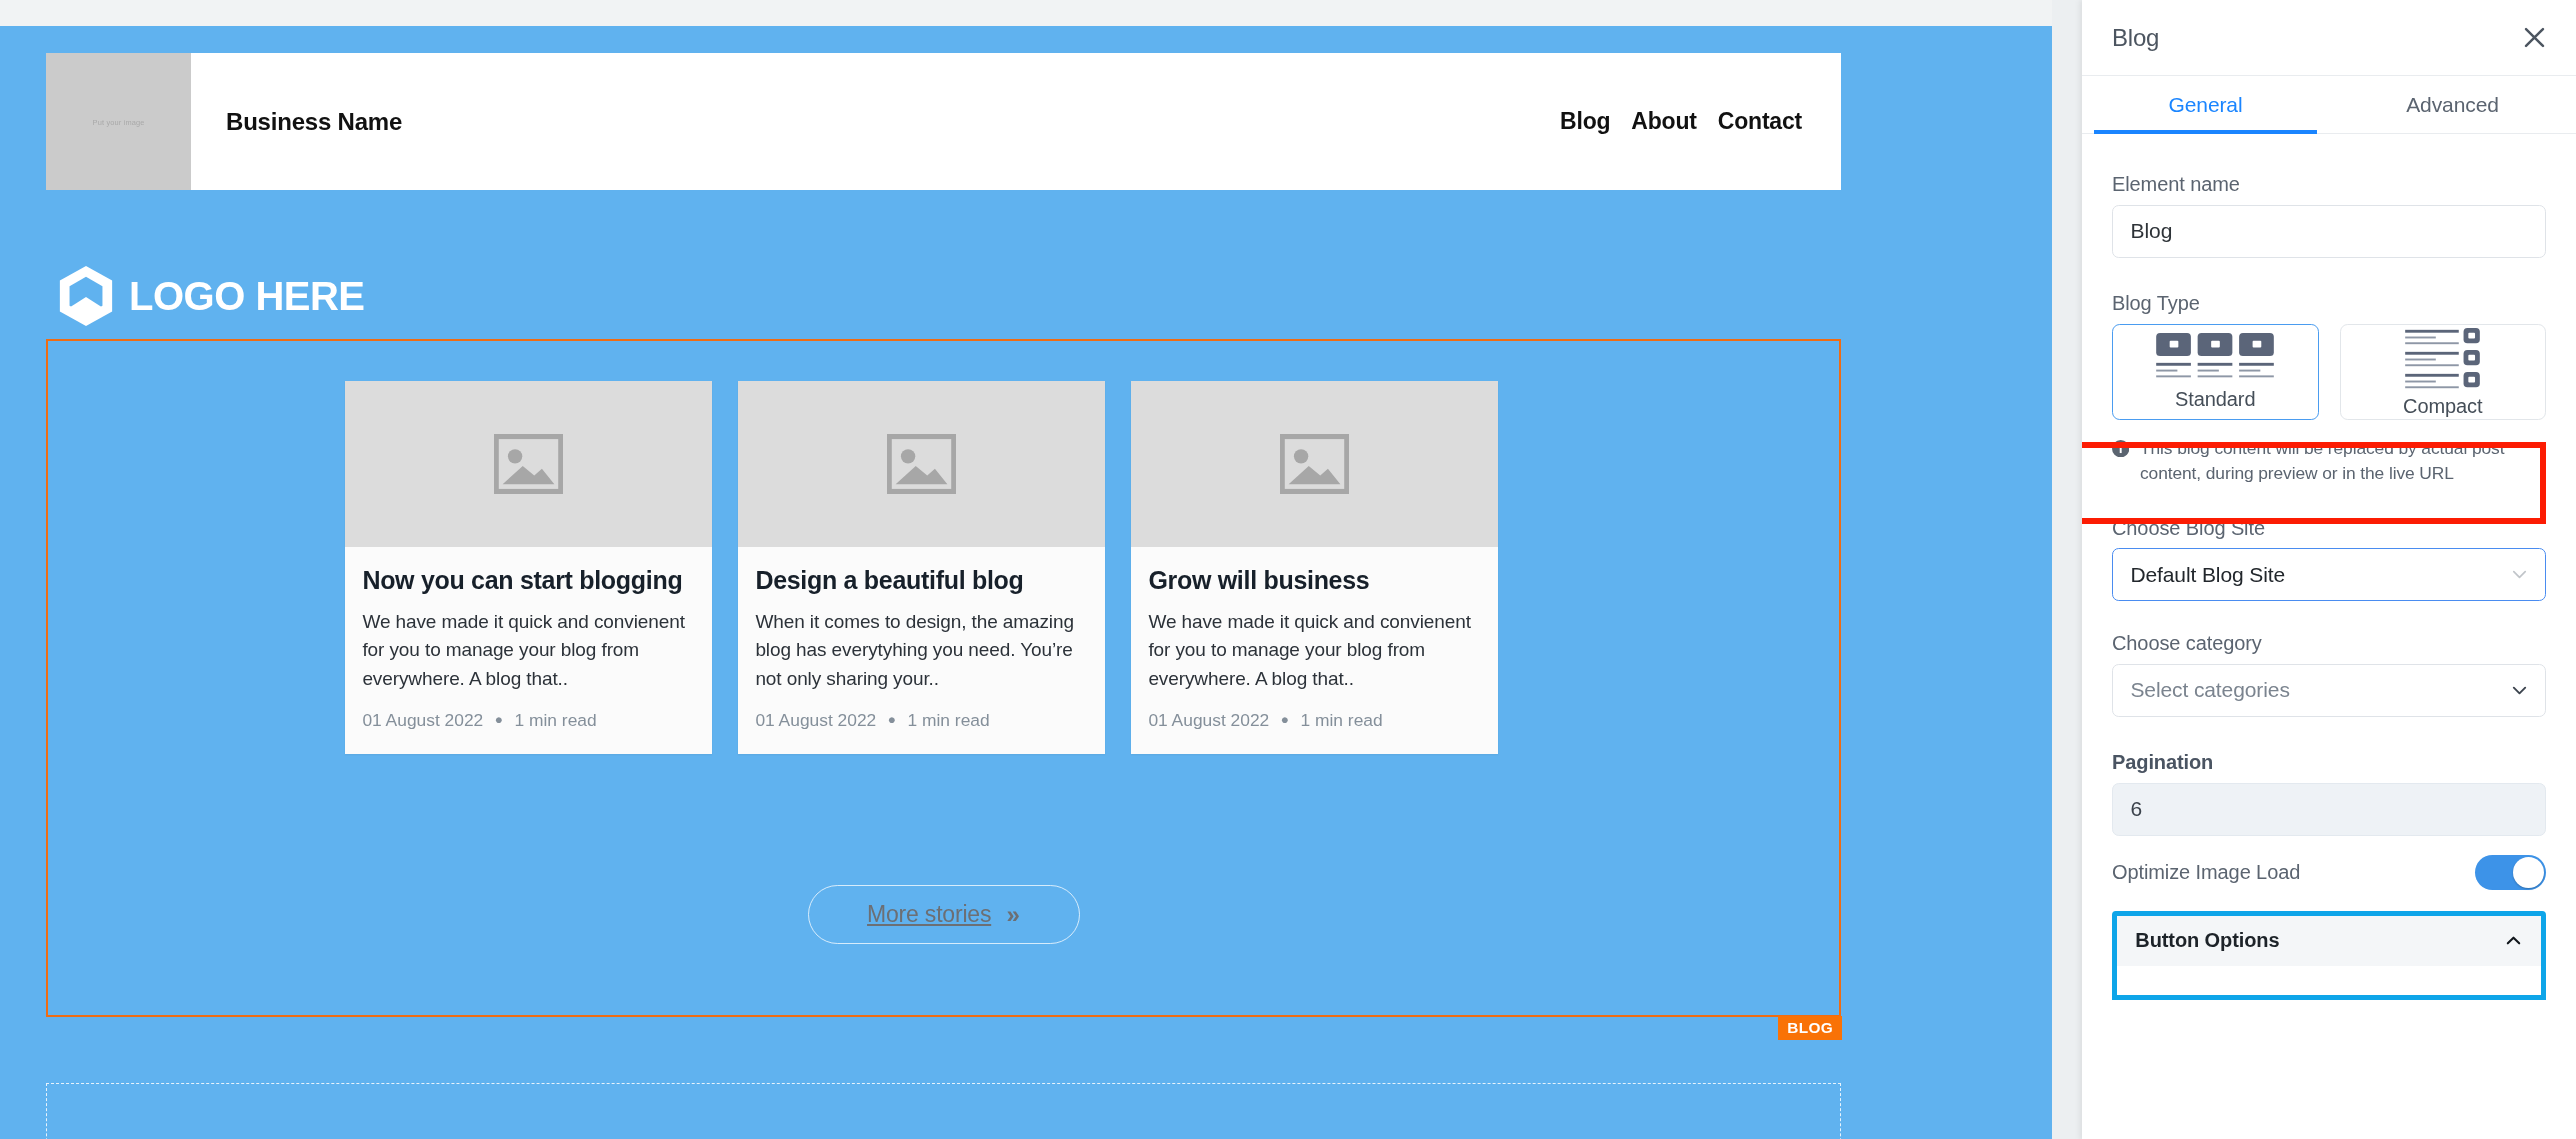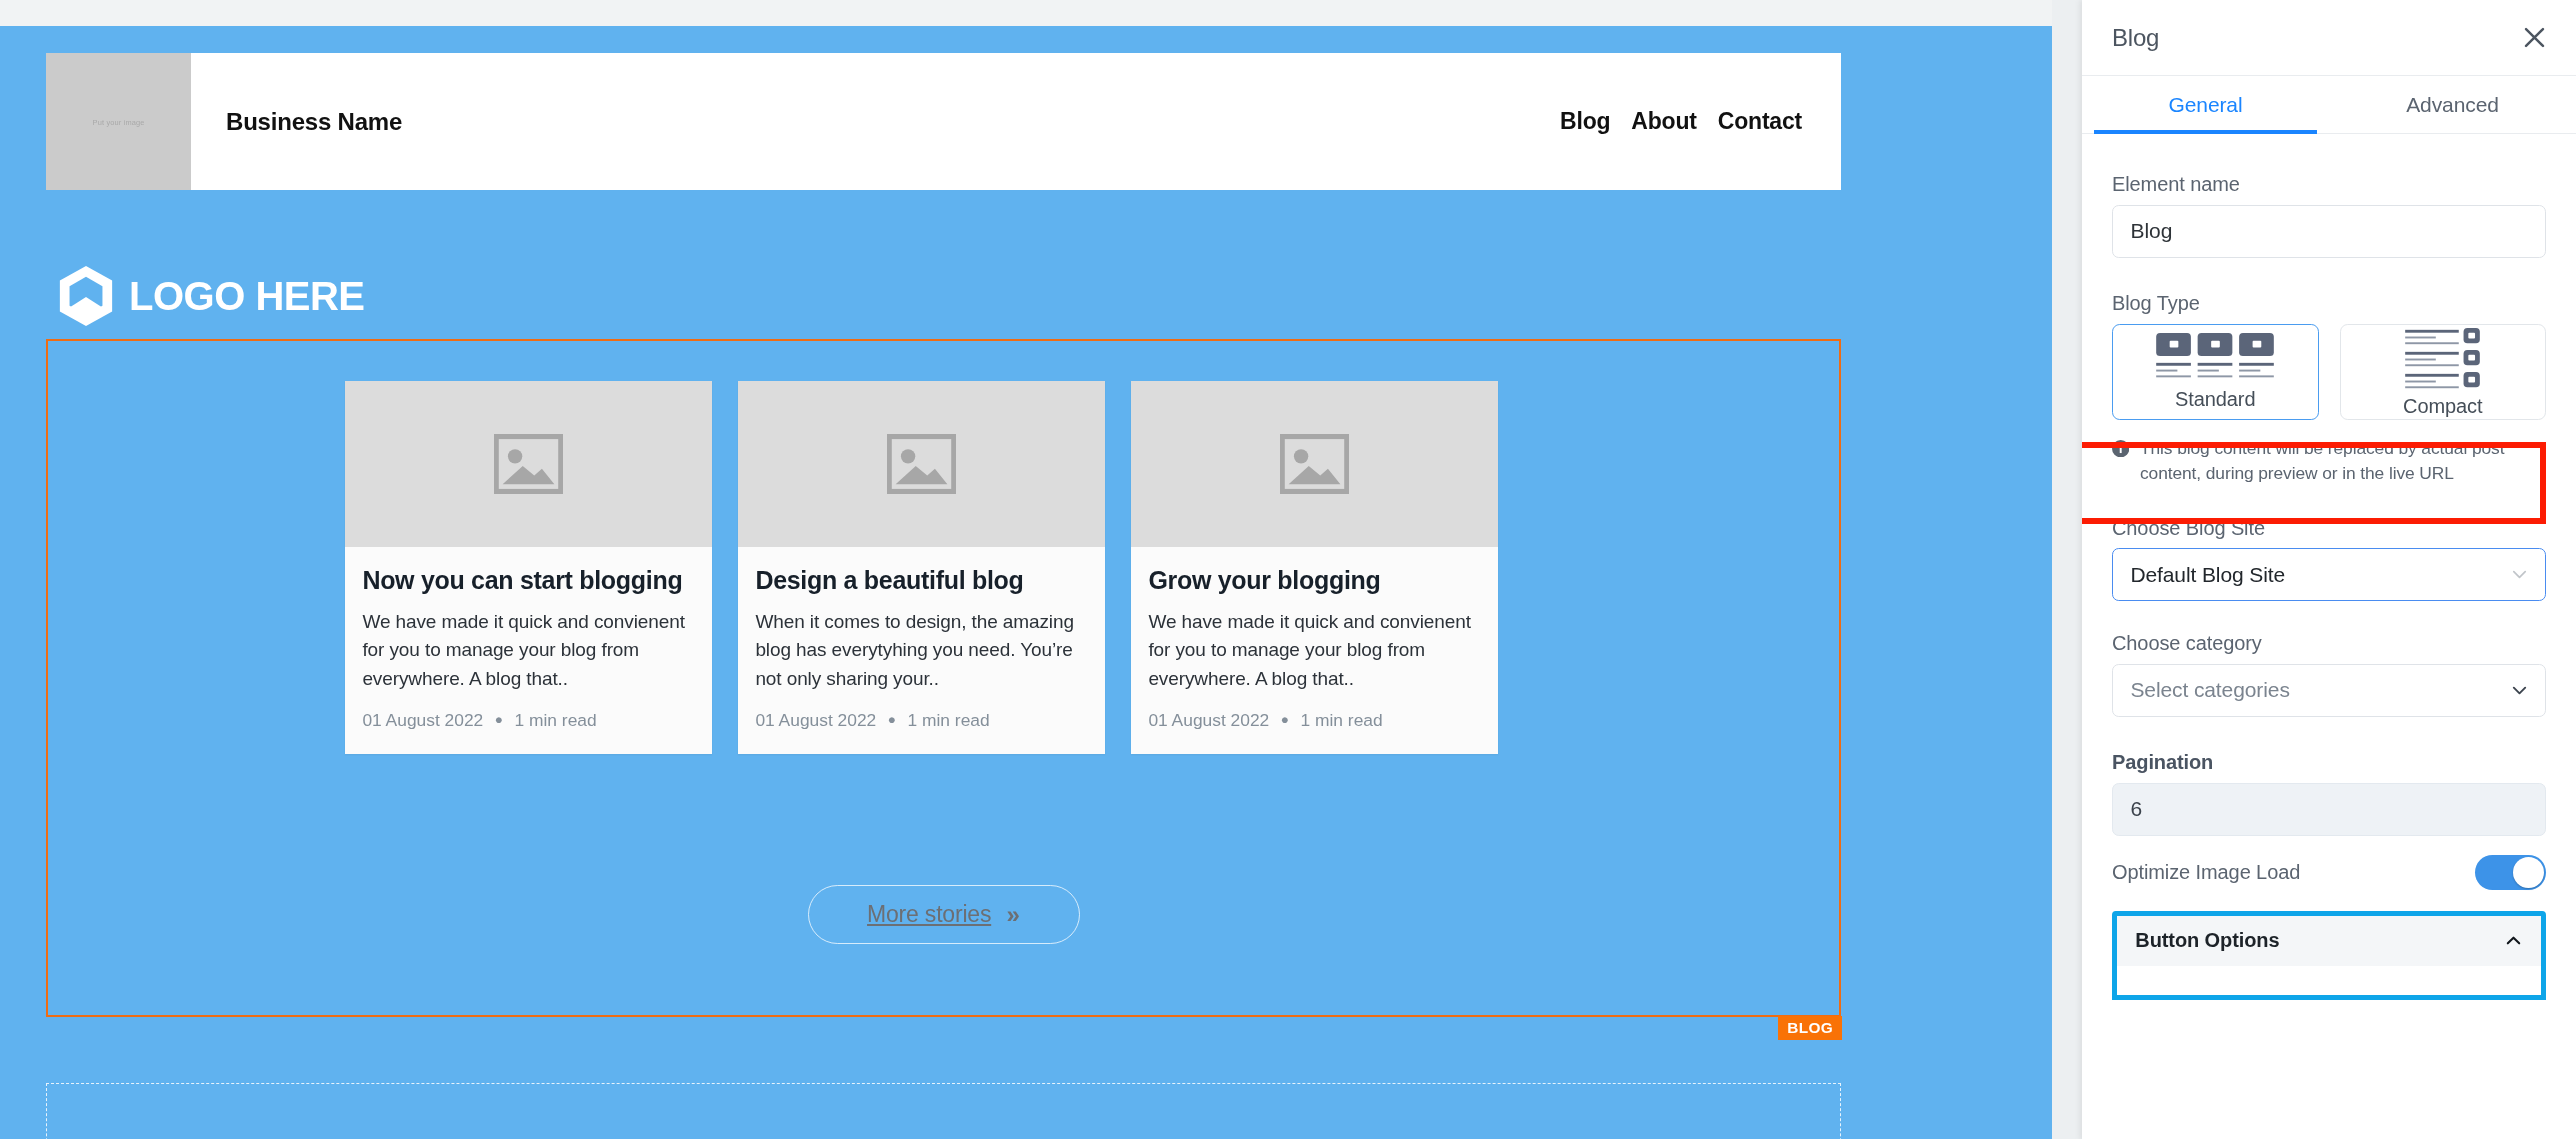--- a/index.html
+++ b/index.html
@@ -313,21 +313,21 @@
 
           <div class="card">
             <div class="card-img">
               <svg class="ph-icon" viewBox="0 0 72 62">
                 <rect x="2" y="2" width="68" height="58" fill="none" stroke="#a7a7a7" stroke-width="6"></rect>
                 <circle cx="22" cy="23" r="7.5" fill="#a7a7a7"></circle>
                 <path d="M9 52 L30 33 L42 43 L50 36 L63 52 Z" fill="#a7a7a7"></path>
               </svg>
             </div>
             <div class="card-body">
-              <div class="card-title">Grow your blogging</div>
+              <div class="card-title">Grow will business</div>
               <div class="card-excerpt">We have made it quick and convienent for you to manage your blog from everywhere. A blog that..</div>
               <div class="card-meta">
                 <span>01 August 2022</span>
                 <span class="dot">●</span>
                 <span>1 min read</span>
               </div>
             </div>
           </div>
 
         </div>

